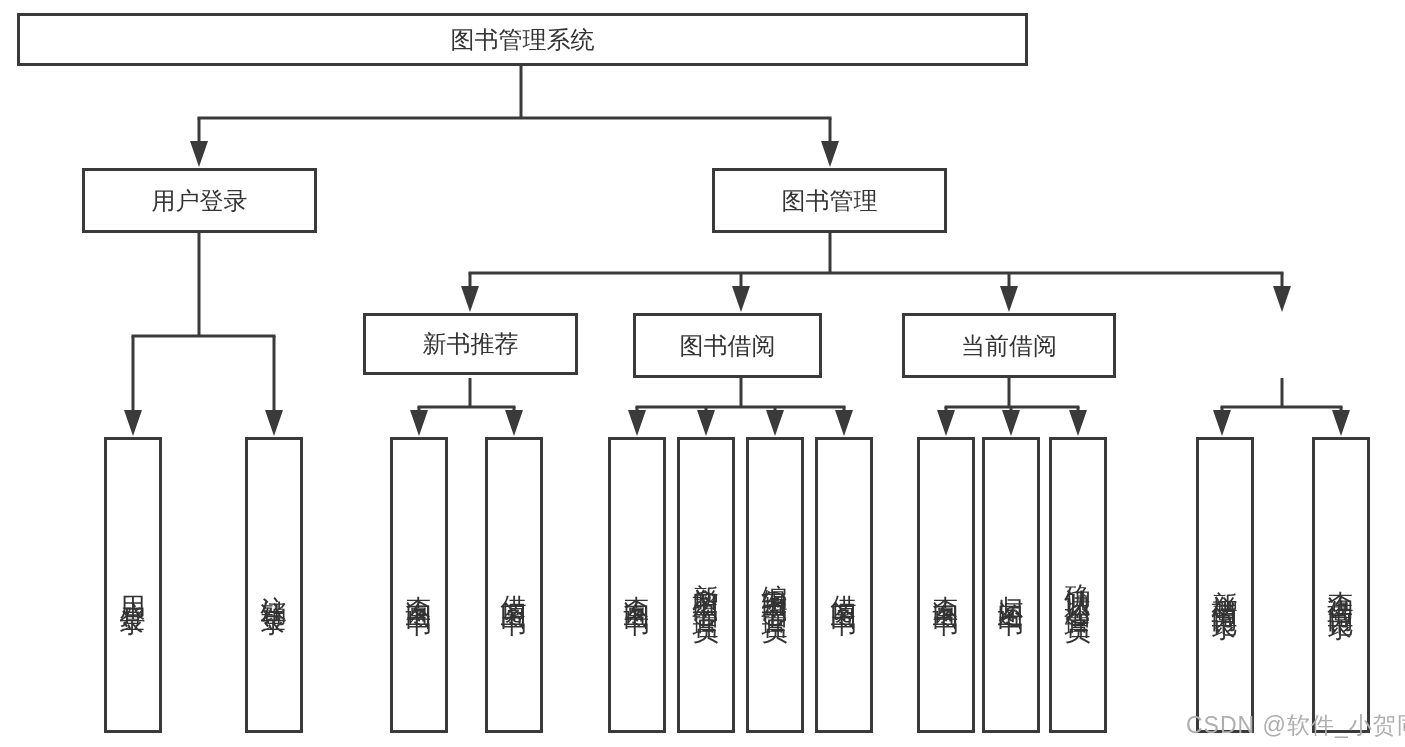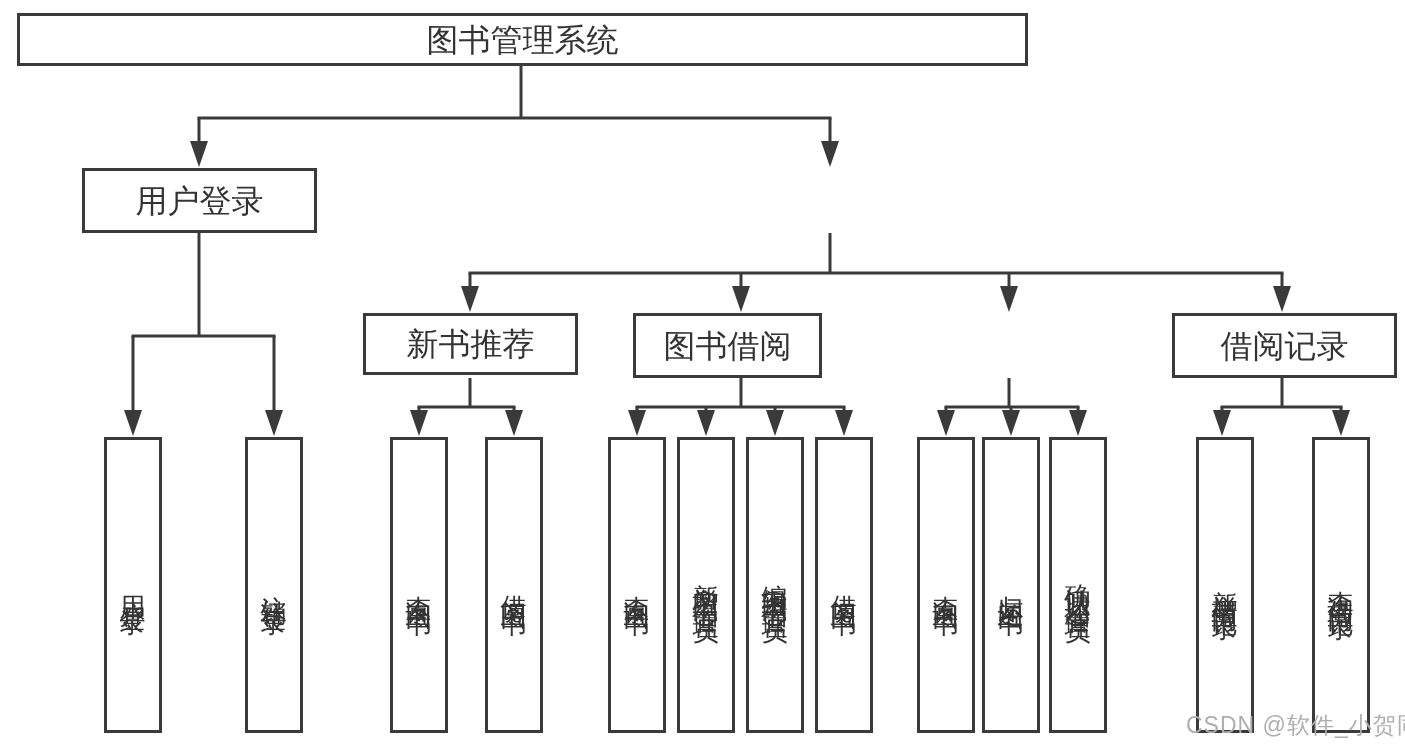--- a/index.html
+++ b/index.html
@@ -24,21 +24,21 @@
   }
   .node {
     position: absolute;
     box-sizing: border-box;
     background: #ffffff;
     border: 3px solid #3a3a3a;
     color: #333333;
     display: flex;
     align-items: center;
     justify-content: center;
-    font-size: 32px;
+    font-size: 24px;
     line-height: 1;
     white-space: nowrap;
   }
   .leaf {
     font-size: 26px;
   }
   .leaf .vtext {
     writing-mode: vertical-lr;
     text-orientation: mixed;
     letter-spacing: 5px;
@@ -133,24 +133,25 @@
       <path d="M1222 407 V414"></path>
       <polygon points="1213,410 1231,410 1222,436" fill="#3a3a3a" stroke="none"></polygon>
       <path d="M1341 407 V414"></path>
       <polygon points="1332,410 1350,410 1341,436" fill="#3a3a3a" stroke="none"></polygon>
     </g>
   </svg>
 
   <div class="node" style="left:17px; top:13px; width:1011px; height:53px;">图书管理系统</div>
 
   <div class="node" style="left:82px; top:168px; width:235px; height:65px;">用户登录</div>
+  <div class="node" style="left:712px; top:168px; width:235px; height:65px;">图书管理</div>
 
   <div class="node" style="left:363px; top:313px; width:215px; height:62px;">新书推荐</div>
   <div class="node" style="left:633px; top:313px; width:189px; height:65px;">图书借阅</div>
-  <div class="node" style="left:1172px; top:313px; width:225px; height:65px;">借阅记录</div>
+  <div class="node" style="left:902px; top:313px; width:214px; height:65px;">当前借阅</div>
 
   <div class="node leaf" style="left:104px; top:437px; width:58px; height:296px;">
     <span class="vtext">用户登录</span>
   </div>
   <div class="node leaf" style="left:245px; top:437px; width:58px; height:296px;">
     <span class="vtext">注销登录</span>
   </div>
 
   <div class="node leaf" style="left:390px; top:437px; width:58px; height:296px;">
     <span class="vtext">查询图书</span>

